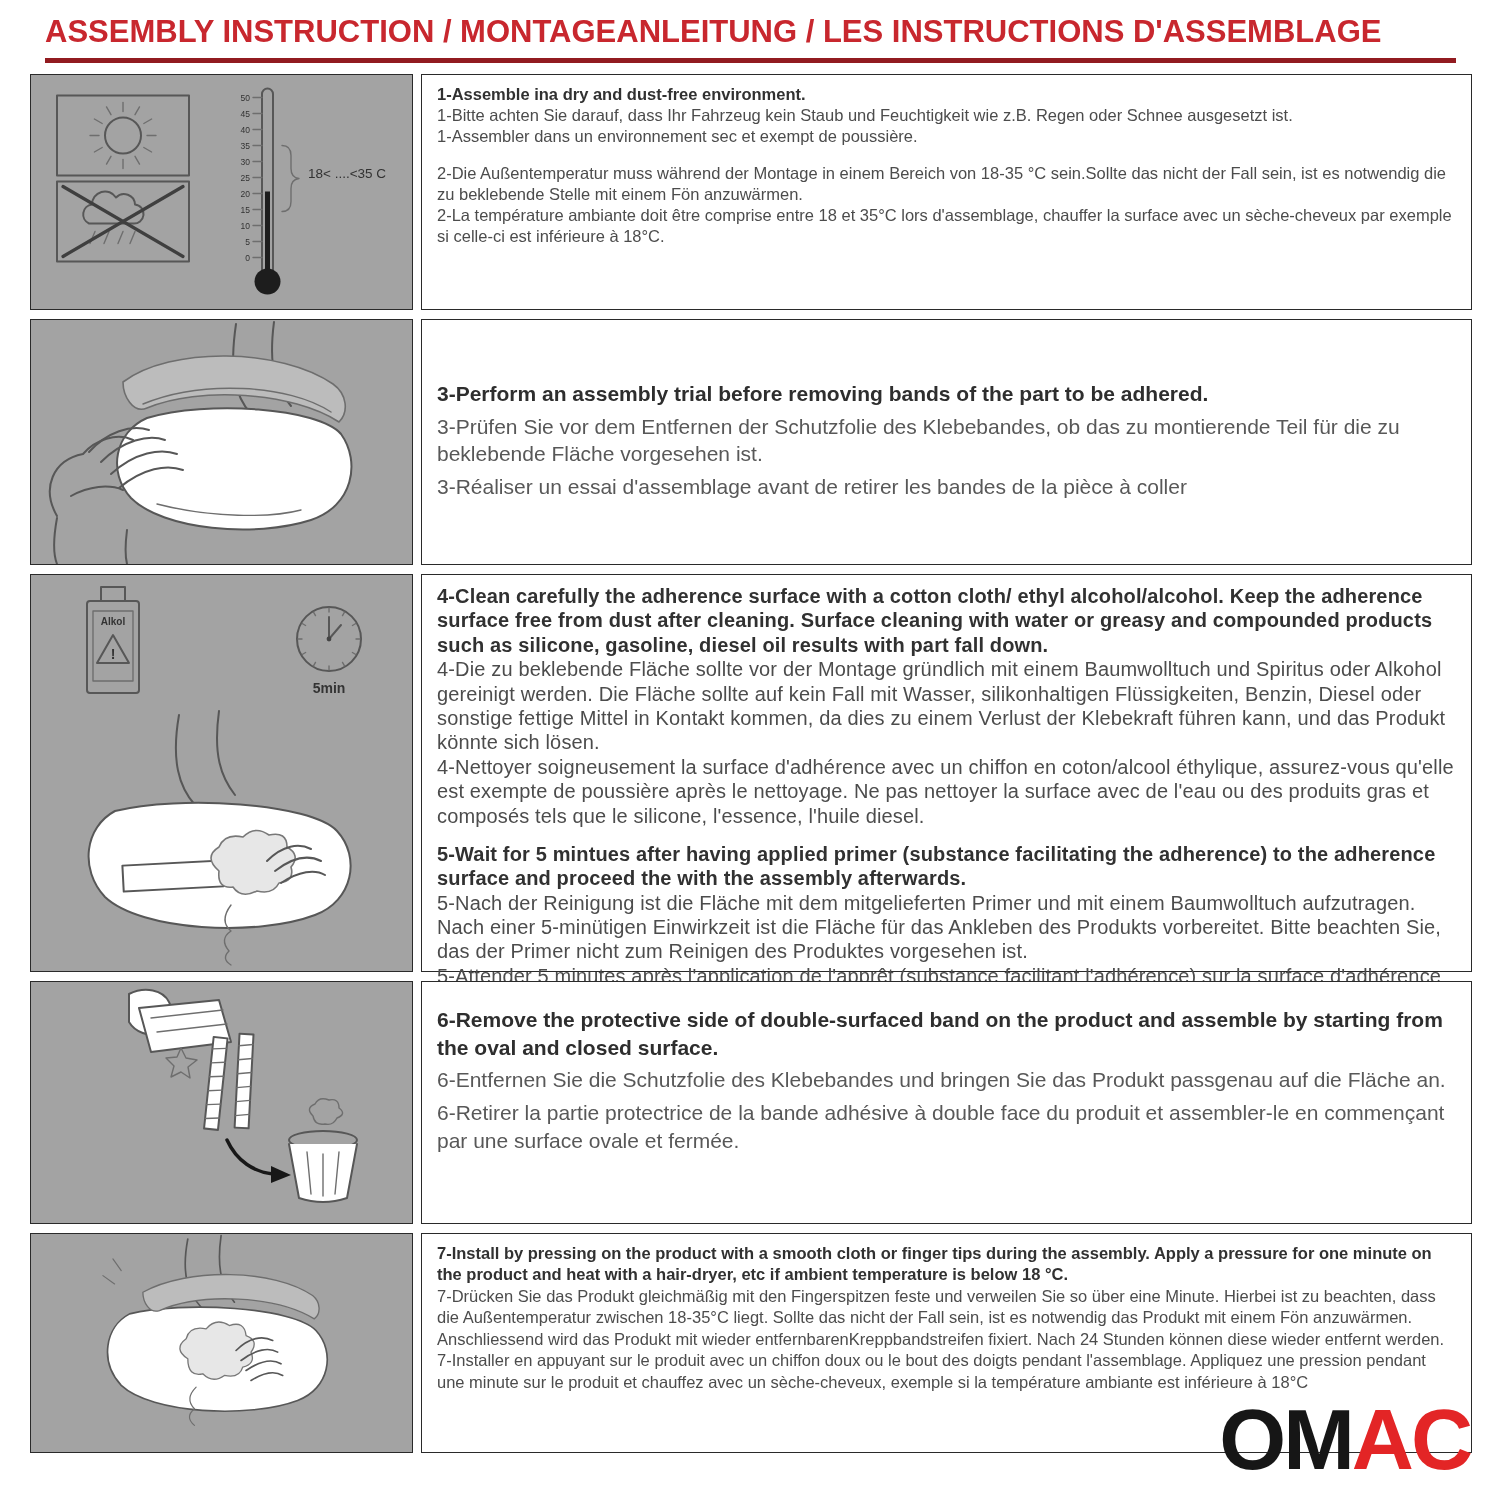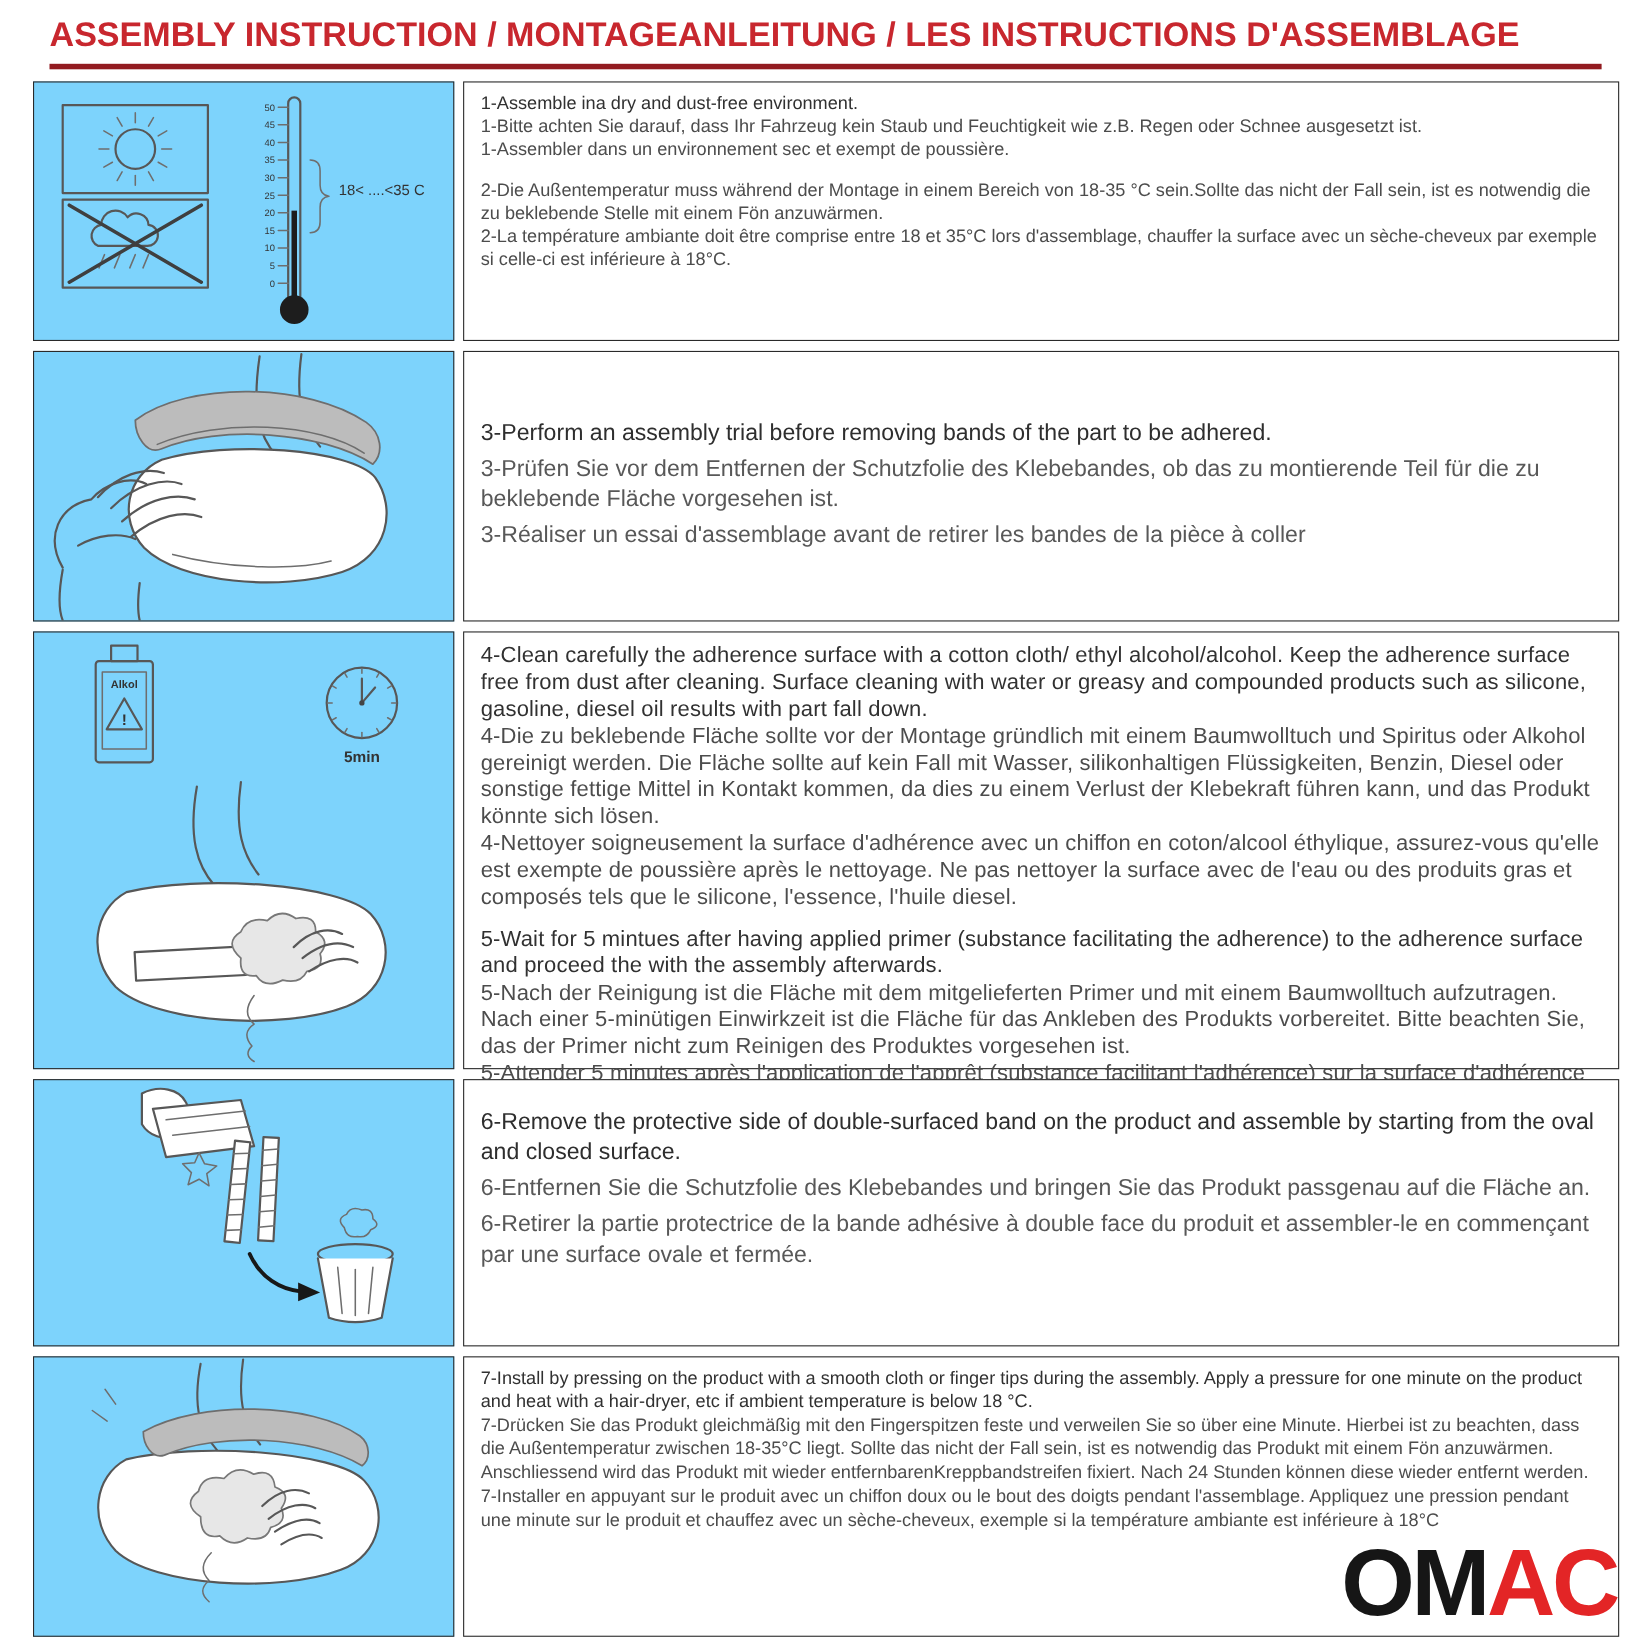--- a/index.html
+++ b/index.html
@@ -3,25 +3,25 @@
 <meta charset="utf-8">
 <style>
   *{margin:0;padding:0;box-sizing:border-box}
   html,body{background:#ffffff}
   body{width:1500px;height:1500px;position:relative;overflow:hidden;
        font-family:"Liberation Sans","DejaVu Sans",sans-serif;color:#4c4c4c}
   .title{color:#c8272e;font-size:31px;font-weight:700;padding:14px 44px 8px 45px;white-space:nowrap}
   .rule{height:5px;background:#921b20;margin:0 44px 11px 45px}
   .rows{display:flex;flex-direction:column;gap:9px;padding:0 28px 0 30px}
   .row{display:flex;gap:8px}
-  .figbox{width:383px;flex:none;border:1.5px solid #2a2a2a;position:relative;background:#7dd3fc}
+  .figbox{width:383px;flex:none;border:1.5px solid #2a2a2a;position:relative;background:#a3a3a3}
   .figbox svg{position:absolute;inset:0;width:100%;height:100%}
   .textbox{flex:1;border:1.5px solid #2a2a2a;background:#fff;padding:9px 16px 8px 15px}
   p{margin:0}
-  .b{font-weight:400;color:#313131}
+  .b{font-weight:700;color:#313131}
   .group{margin-bottom:16px}
   .group:last-child{margin-bottom:0}
   .t1 p{font-size:16.5px;line-height:1.27}
   .t2{padding-top:60px}
   .t2 p{font-size:21px;line-height:1.32;color:#585858;margin-bottom:5px}
   .t2 .b,.t4 .b{color:#2e2e2e}
   .t3 p{font-size:20px;line-height:1.22;letter-spacing:.15px}
   .t3 .group{margin-bottom:14px}
   .t4{padding-top:24px}
   .t4 p{font-size:21px;line-height:1.32;color:#585858;margin-bottom:5px}
@@ -275,21 +275,21 @@
       </div>
       <div class="textbox t4">
         <div class="group">
           <p class="b">6-Remove the protective side of double-surfaced band on the product and assemble by starting from the oval and closed surface.</p>
           <p>6-Entfernen Sie die Schutzfolie des Klebebandes und bringen Sie das Produkt passgenau auf die Fläche an.</p>
           <p>6-Retirer la partie protectrice de la bande adhésive à double face du produit et assembler-le en commençant par une surface ovale et fermée.</p>
         </div>
       </div>
     </section>
 
-    <section class="row" style="height:255px">
+    <section class="row" style="height:220px">
       <div class="figbox">
         <svg viewBox="0 0 381 262">
           <g class="ln">
             <path d="M150,6 C142,48 150,70 166,88"></path>
             <path d="M190,2 C184,44 192,64 206,82"></path>
           </g>
           <path class="fillw" d="M80,96 C50,112 44,154 70,182 C106,216 224,222 282,200 C320,186 328,142 304,116 C278,88 144,80 80,96 Z"></path>
           <path class="gray" d="M96,70 C150,40 254,42 300,74 C310,82 310,96 302,102 C256,74 166,70 116,92 C104,96 96,82 96,70 Z"></path>
           <g class="thin">
             <path d="M62,60 l-14,-10"></path>

